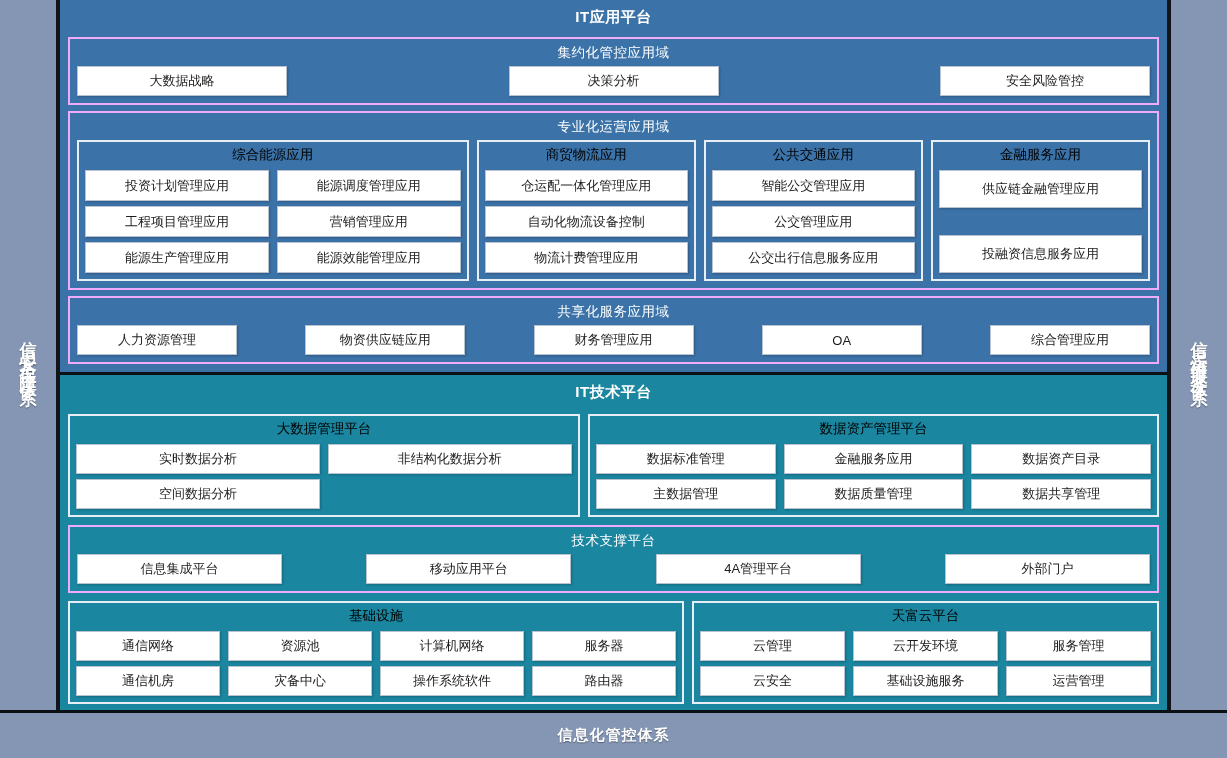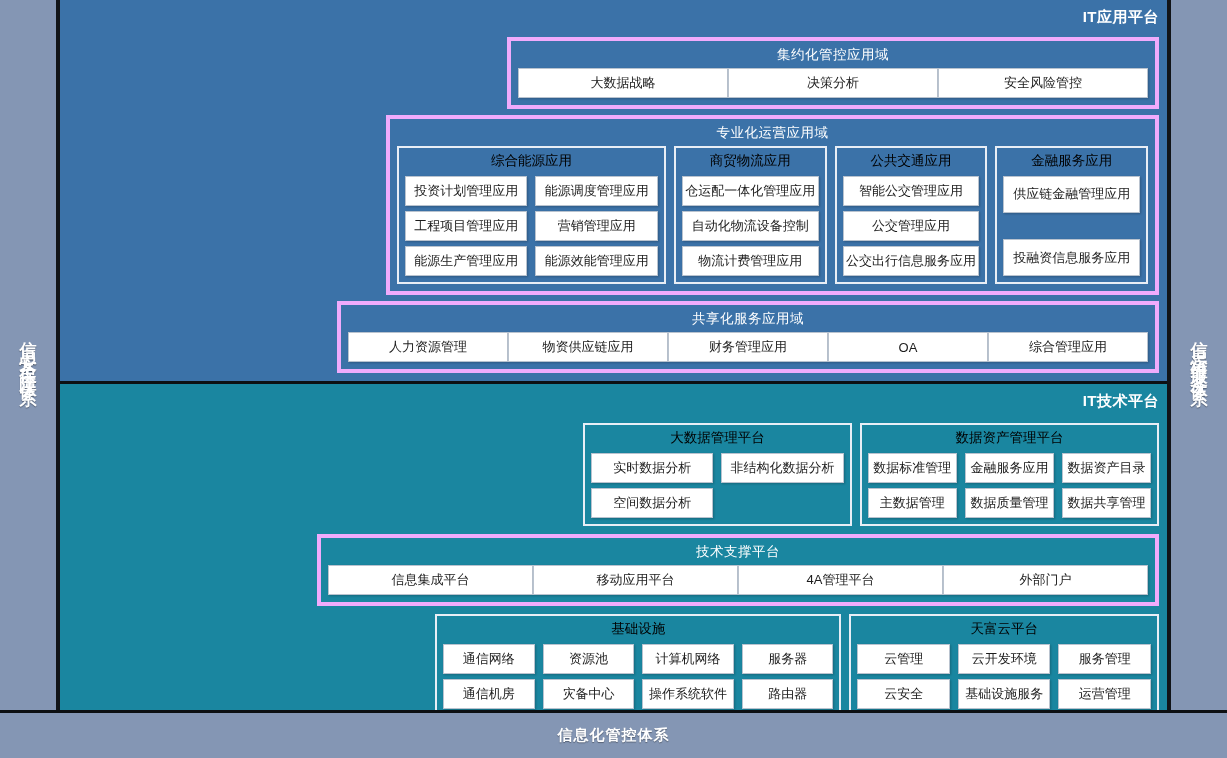--- a/index.html
+++ b/index.html
@@ -51,37 +51,36 @@
     display: flex;
     flex-direction: column;
   }
 
   .platform {
     position: relative;
     padding: 6px 8px 8px 8px;
     display: flex;
     flex-direction: column;
     gap: 6px;
-    align-items: flex-end;
   }
   .platform.app  { background: #3b72a8; flex: 0 0 372px; }
   .platform.tech { background: #1a86a0; flex: 1 1 auto; border-top: 3px solid #0d1013; gap: 8px; }
 
   .platform-title {
     text-align: center;
     color: #ffffff;
     font-size: 15px;
     font-weight: bold;
     letter-spacing: .5px;
     padding: 2px 0 4px 0;
   }
 
   
   .band {
-    border: 4px solid #f0abfc;
+    border: 2px solid #f0abfc;
     padding: 5px 7px 7px 7px;
     display: flex;
     flex-direction: column;
   }
   .band-title {
     text-align: center;
     color: #ffffff;
     font-size: 13.5px;
     padding-bottom: 4px;
     letter-spacing: .5px;

